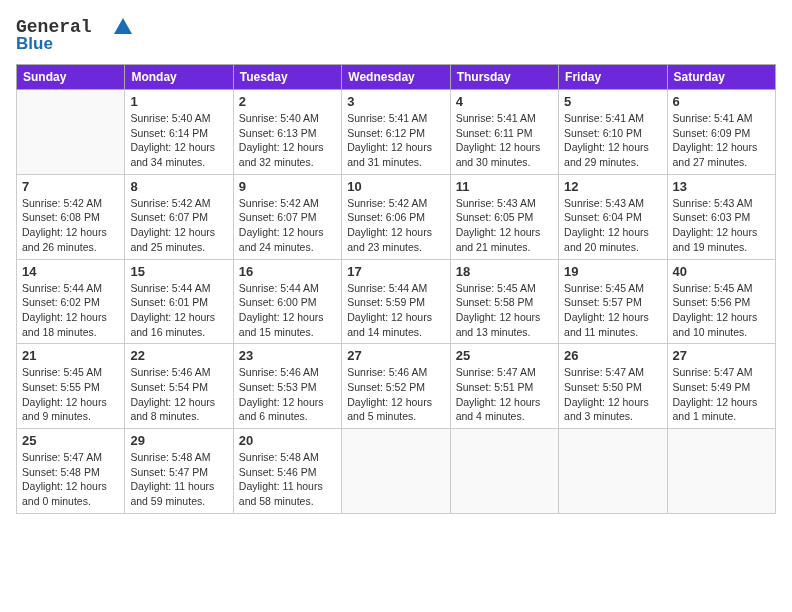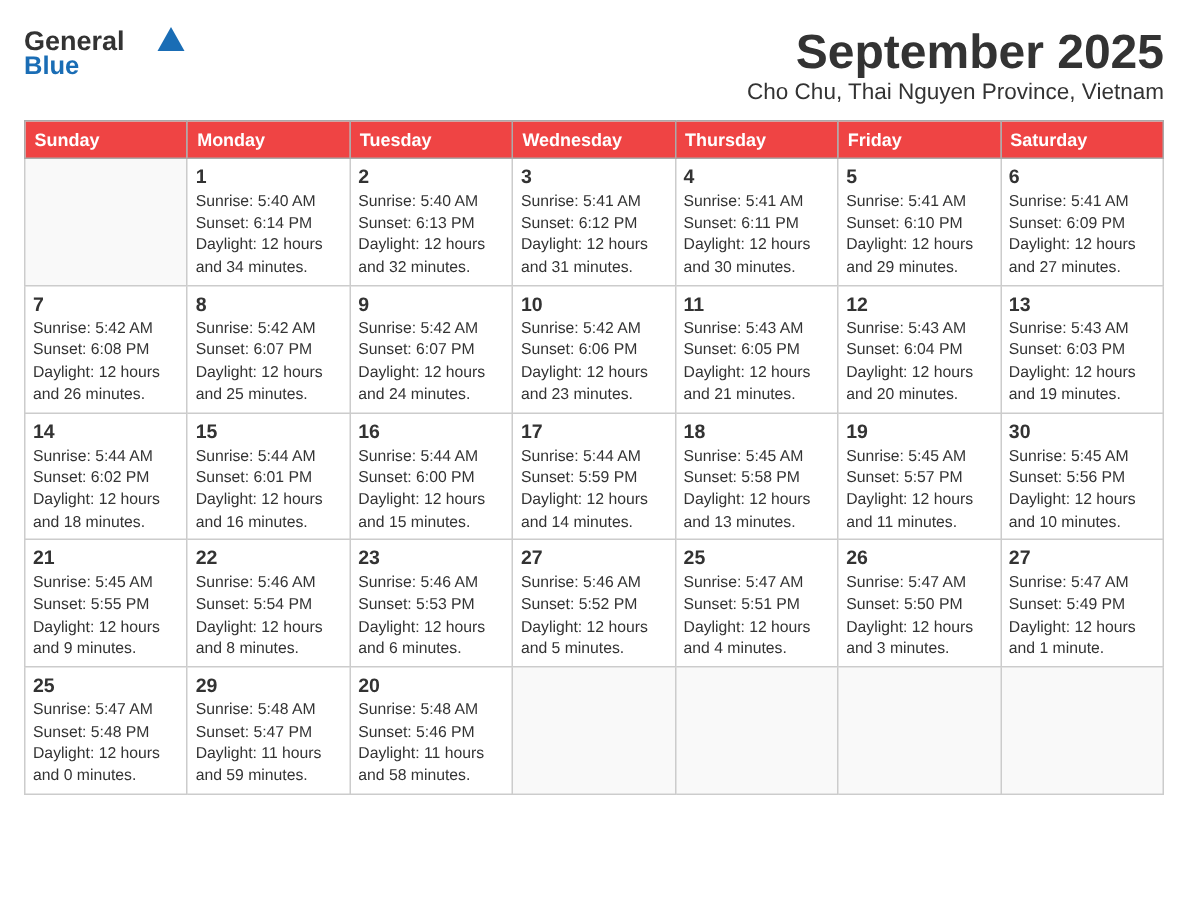--- a/index.html
+++ b/index.html
@@ -18,40 +18,41 @@
     }
     .logo {
       display: flex;
       flex-direction: column;
       align-items: flex-start;
     }
     .logo-row {
       display: flex;
       align-items: center;
       gap: 20px;
+      font-family: Liberation Mono, monospace;
     }
     .title-area {
       text-align: right;
     }
     .month-title {
       font-size: 32px;
       font-weight: bold;
       color: #333;
     }
     .location-title {
       font-size: 15px;
       color: #333;
     }
     .calendar {
       width: 100%;
       border-collapse: collapse;
       font-size: 11px;
     }
     .calendar th {
-      background-color: #ef4444;
+      background-color: #6d28d9;
       color: #fff;
       text-align: left;
       padding: 5px 6px;
       font-size: 12px;
       border: 1px solid #aaa;
     }
     .calendar td {
       border: 1px solid #ccc;
       vertical-align: top;
       padding: 4px 5px;
@@ -79,24 +80,20 @@
 
 <div class="header-area">
   <div class="logo">
     <div class="logo-row">
       <span style="font-size:18px;font-weight:bold;color:#333;">General</span>
       <svg width="22" height="22" viewBox="0 0 22 22">
         <polygon points="11,2 20,18 2,18" fill="#1a6db5"></polygon>
       </svg>
     </div>
     <span style="font-size:17px;font-weight:bold;color:#1a6db5;margin-top:-4px;">Blue</span>
-  </div>
-  <div class="title-area">
-    <div class="month-title">September 2025</div>
-    <div class="location-title">Cho Chu, Thai Nguyen Province, Vietnam</div>
   </div>
 </div>
 
 <table class="calendar">
   <thead>
     <tr>
       <th>Sunday</th>
       <th>Monday</th>
       <th>Tuesday</th>
       <th>Wednesday</th>
@@ -239,21 +236,21 @@
 and 13 minutes.</div>
         </td>
         <td>
           <span class="day-number">19</span>
           <div class="day-info" style="white-space: pre-line;">Sunrise: 5:45 AM
 Sunset: 5:57 PM
 Daylight: 12 hours
 and 11 minutes.</div>
         </td>
         <td>
-          <span class="day-number">30</span>
+          <span class="day-number">40</span>
           <div class="day-info" style="white-space: pre-line;">Sunrise: 5:45 AM
 Sunset: 5:56 PM
 Daylight: 12 hours
 and 10 minutes.</div>
         </td>
       </tr>
       <tr>
         <td>
           <span class="day-number">21</span>
           <div class="day-info" style="white-space: pre-line;">Sunrise: 5:45 AM

